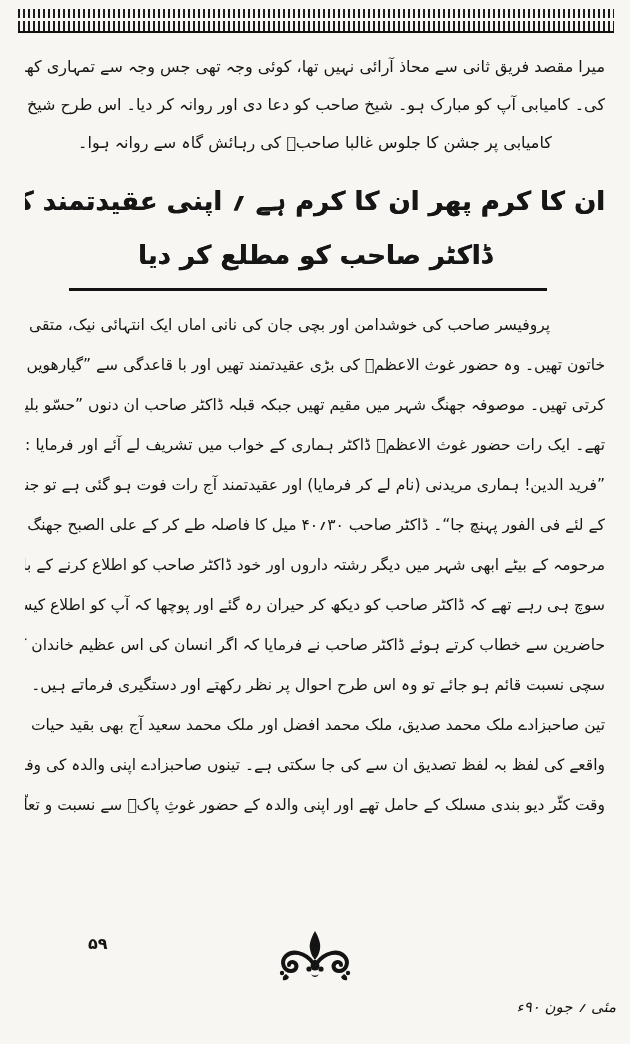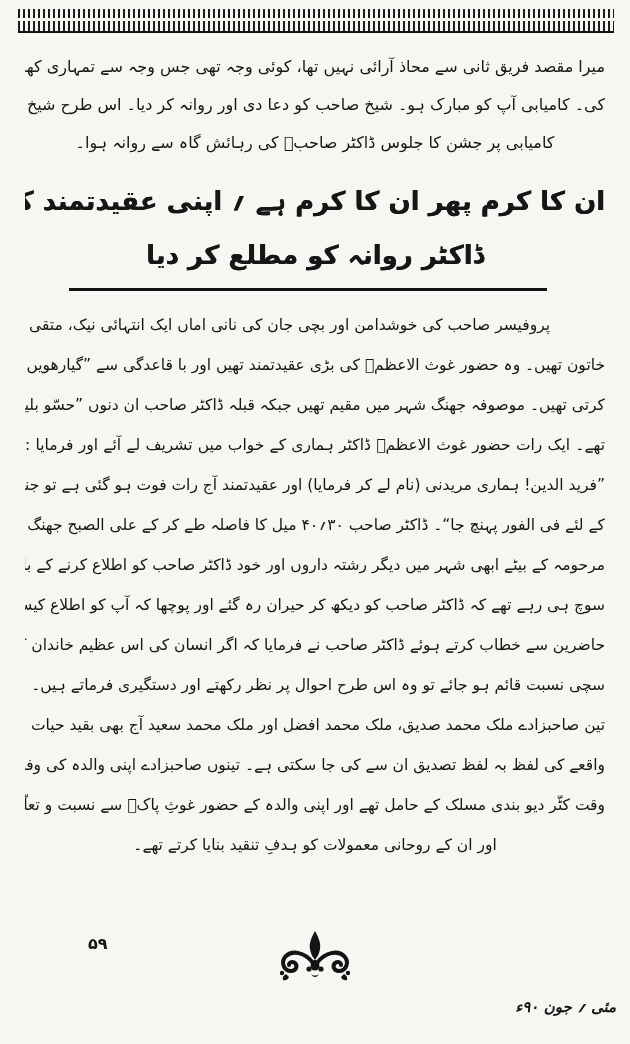--- a/index.html
+++ b/index.html
@@ -70,62 +70,61 @@
   }
   .page-number{
     position:absolute;
     left:88px;top:934px;
     font-size:16px;font-weight:bold;
     direction:rtl;
   }
   .issue-date{
     position:absolute;
     right:14px;top:998px;
-    font-size:15px;font-weight:bold;
+    font-size:15px;font-weight:normal;
     direction:rtl;
     font-style:italic;
   }
 </style>
 </head>
 <body>
 
 <div class="page">
 
   <div class="top-border"></div>
 
   <div class="text-col">
 
     <div class="para1">
       <div class="line">میرا مقصد فریق ثانی سے محاذ آرائی نہیں تھا، کوئی وجہ تھی جس وجہ سے تمہاری کھل کر تائید اور حمایت</div>
       <div class="line">کی۔ کامیابی آپ کو مبارک ہو۔ شیخ صاحب کو دعا دی اور روانہ کر دیا۔ اس طرح شیخ صاحب کی</div>
-      <div class="line center">کامیابی پر جشن کا جلوس ڈاکٹر صاحبؒ کی رہائش گاہ سے روانہ ہوا۔</div>
+      <div class="line center">کامیابی پر جشن کا جلوس غالبا صاحبؒ کی رہائش گاہ سے روانہ ہوا۔</div>
     </div>
 
     <div class="heading">
       <div class="hline">ان کا کرم پھر ان کا کرم ہے ؍ اپنی عقیدتمند کی وفات پر</div>
-      <div class="hline">ڈاکٹر روانہ کو مطلع کر دیا</div>
+      <div class="hline">ڈاکٹر صاحب کو مطلع کر دیا</div>
     </div>
 
     <div class="rule"></div>
 
     <div class="bodypara">
       <div class="line indent">پروفیسر صاحب کی خوشدامن اور بچی جان کی نانی اماں ایک انتہائی نیک، متقی اور صالح</div>
       <div class="line">خاتون تھیں۔ وہ حضور غوث الاعظمؓ کی بڑی عقیدتمند تھیں اور با قاعدگی سے ”گیارھویں شریف“ کیا</div>
       <div class="line">کرتی تھیں۔ موصوفہ جھنگ شہر میں مقیم تھیں جبکہ قبلہ ڈاکٹر صاحب ان دنوں ”حسّو بلیل“ میں تعینات</div>
       <div class="line">تھے۔ ایک رات حضور غوث الاعظمؓ ڈاکٹر ہماری کے خواب میں تشریف لے آئے اور فرمایا :</div>
       <div class="line">”فرید الدین! ہماری مریدنی (نام لے کر فرمایا) اور عقیدتمند آج رات فوت ہو گئی ہے تو جنازے</div>
       <div class="line">کے لئے فی الفور پہنچ جا“۔ ڈاکٹر صاحب ۳۰؍۴۰ میل کا فاصلہ طے کر کے علی الصبح جھنگ شہر پہنچ گئے،</div>
       <div class="line">مرحومہ کے بیٹے ابھی شہر میں دیگر رشتہ داروں اور خود ڈاکٹر صاحب کو اطلاع کرنے کے بارے میں</div>
       <div class="line">سوچ ہی رہے تھے کہ ڈاکٹر صاحب کو دیکھ کر حیران رہ گئے اور پوچھا کہ آپ کو اطلاع کیسے ہوئی؟</div>
       <div class="line">حاضرین سے خطاب کرتے ہوئے ڈاکٹر صاحب نے فرمایا کہ اگر انسان کی اس عظیم خاندان کے ساتھ</div>
       <div class="line">سچی نسبت قائم ہو جائے تو وہ اس طرح احوال پر نظر رکھتے اور دستگیری فرماتے ہیں۔ مرحومہ کے</div>
       <div class="line">تین صاحبزادے ملک محمد صدیق، ملک محمد افضل اور ملک محمد سعید آج بھی بقید حیات ہیں۔ اس</div>
       <div class="line">واقعے کی لفظ بہ لفظ تصدیق ان سے کی جا سکتی ہے۔ تینوں صاحبزادے اپنی والدہ کی وفات کے</div>
       <div class="line">وقت کٹّر دیو بندی مسلک کے حامل تھے اور اپنی والدہ کے حضور غوثِ پاکؓ سے نسبت و تعلّق</div>
-      <div class="line center">اور ان کے روحانی معمولات کو ہدفِ تنقید بنایا کرتے تھے۔</div>
     </div>
 
   </div>
 
   <div class="ornament">
     <svg width="74" height="58" viewBox="0 0 74 58" xmlns="http://www.w3.org/2000/svg" aria-hidden="true">
 
       <path d="M37 1 C41 8 43 14 42 19 C41 25 39 27 37 30 C35 27 33 25 32 19 C31 14 33 8 37 1 Z" fill="#141414"></path>
       <path d="M37 30 L37 40" stroke="#141414" stroke-width="3"></path>
 

